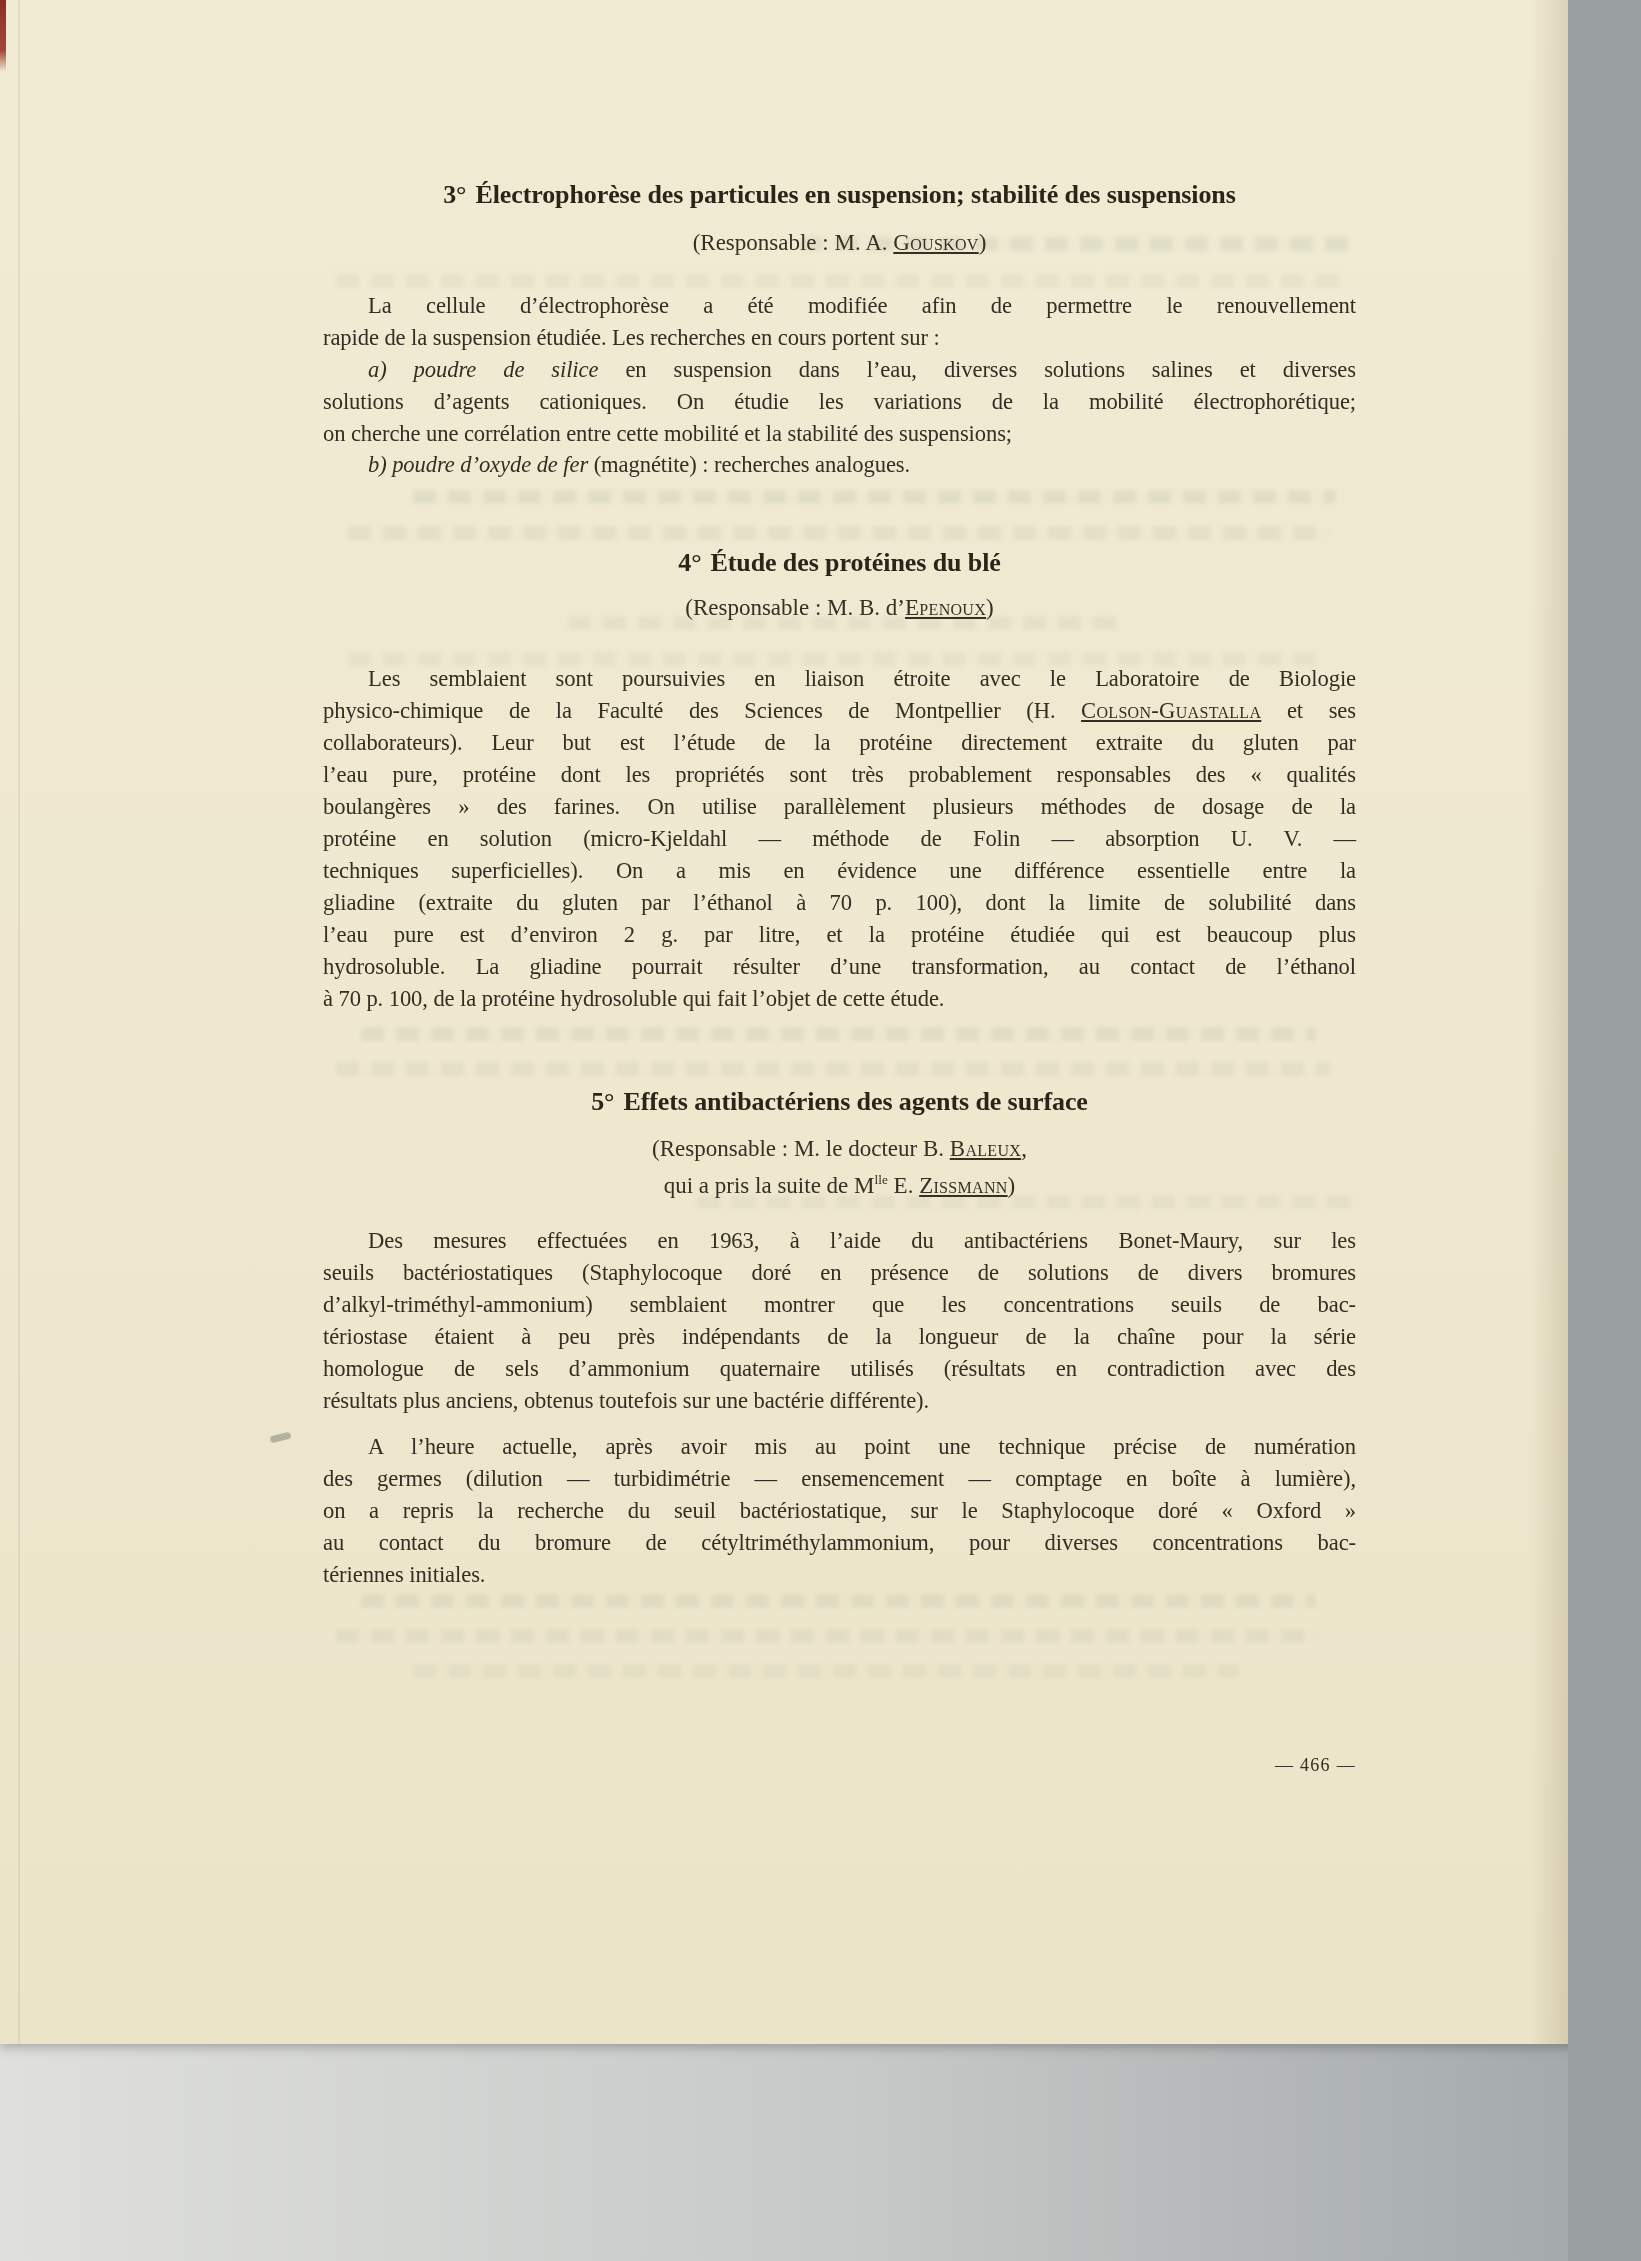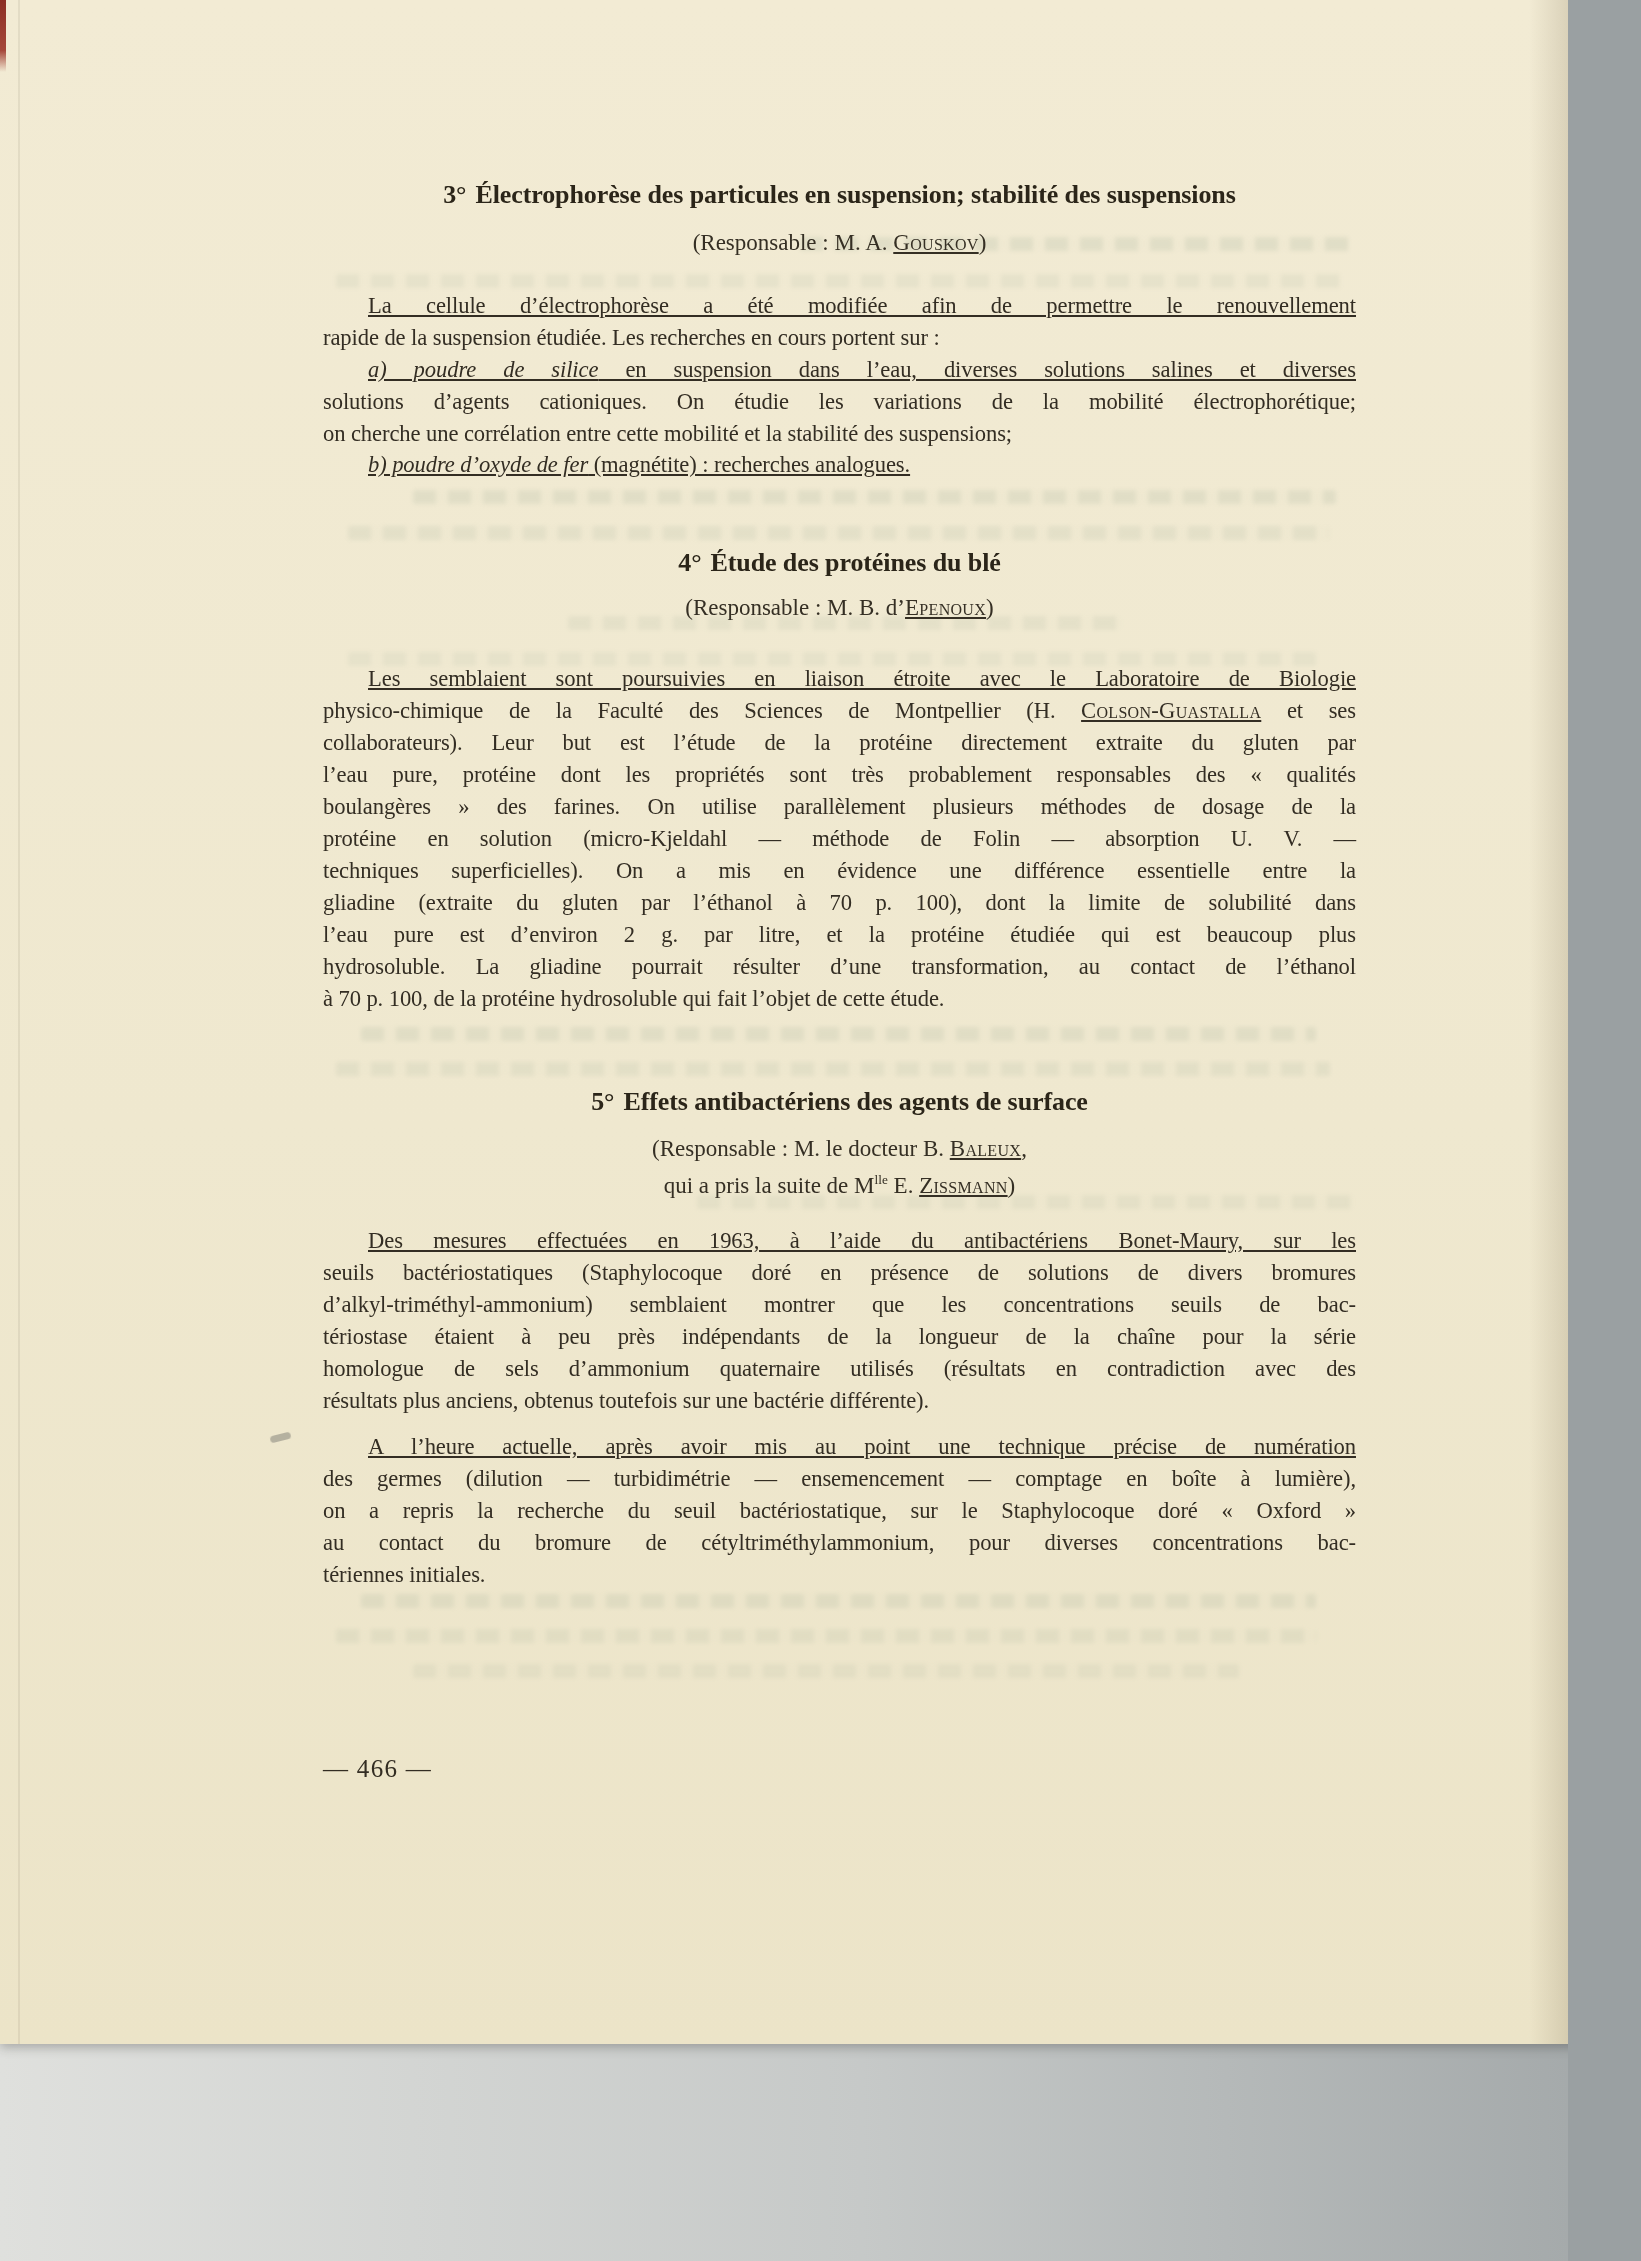--- a/index.html
+++ b/index.html
@@ -57,28 +57,28 @@
   .resp{
     text-align:center;font-size:23px;line-height:31px;color:#352f24;
   }
   .body-text{font-size:22.6px;letter-spacing:-0.1px;}
   .tline{
     height:32px;line-height:32px;
     text-align:justify;text-align-last:justify;text-justify:inter-word;
     white-space:normal;
   }
   .tline.last{text-align-last:left;}
-  .tline.ind{padding-left:45px;text-decoration:underline;}
+  .tline.ind{padding-left:45px;}
   .s-n{}
   .s-i{font-style:italic;}
   .s-sc{font-variant:small-caps;letter-spacing:0.3px;text-decoration:underline;}
   .s-sup{vertical-align:super;font-size:58%;line-height:0;}
   .page-num{
     position:absolute;left:323px;width:1033px;top:1755px;
-    text-align:left;font-size:25px;color:#332d23;letter-spacing:1.3px;
+    text-align:right;font-size:18px;color:#332d23;letter-spacing:1.3px;
   }
 </style>
 </head>
 <body>
 
 <div class="scan">
 
   <div class="paper">
     <div class="paper-right-shadow"></div>
     <div class="fold-line"></div>

